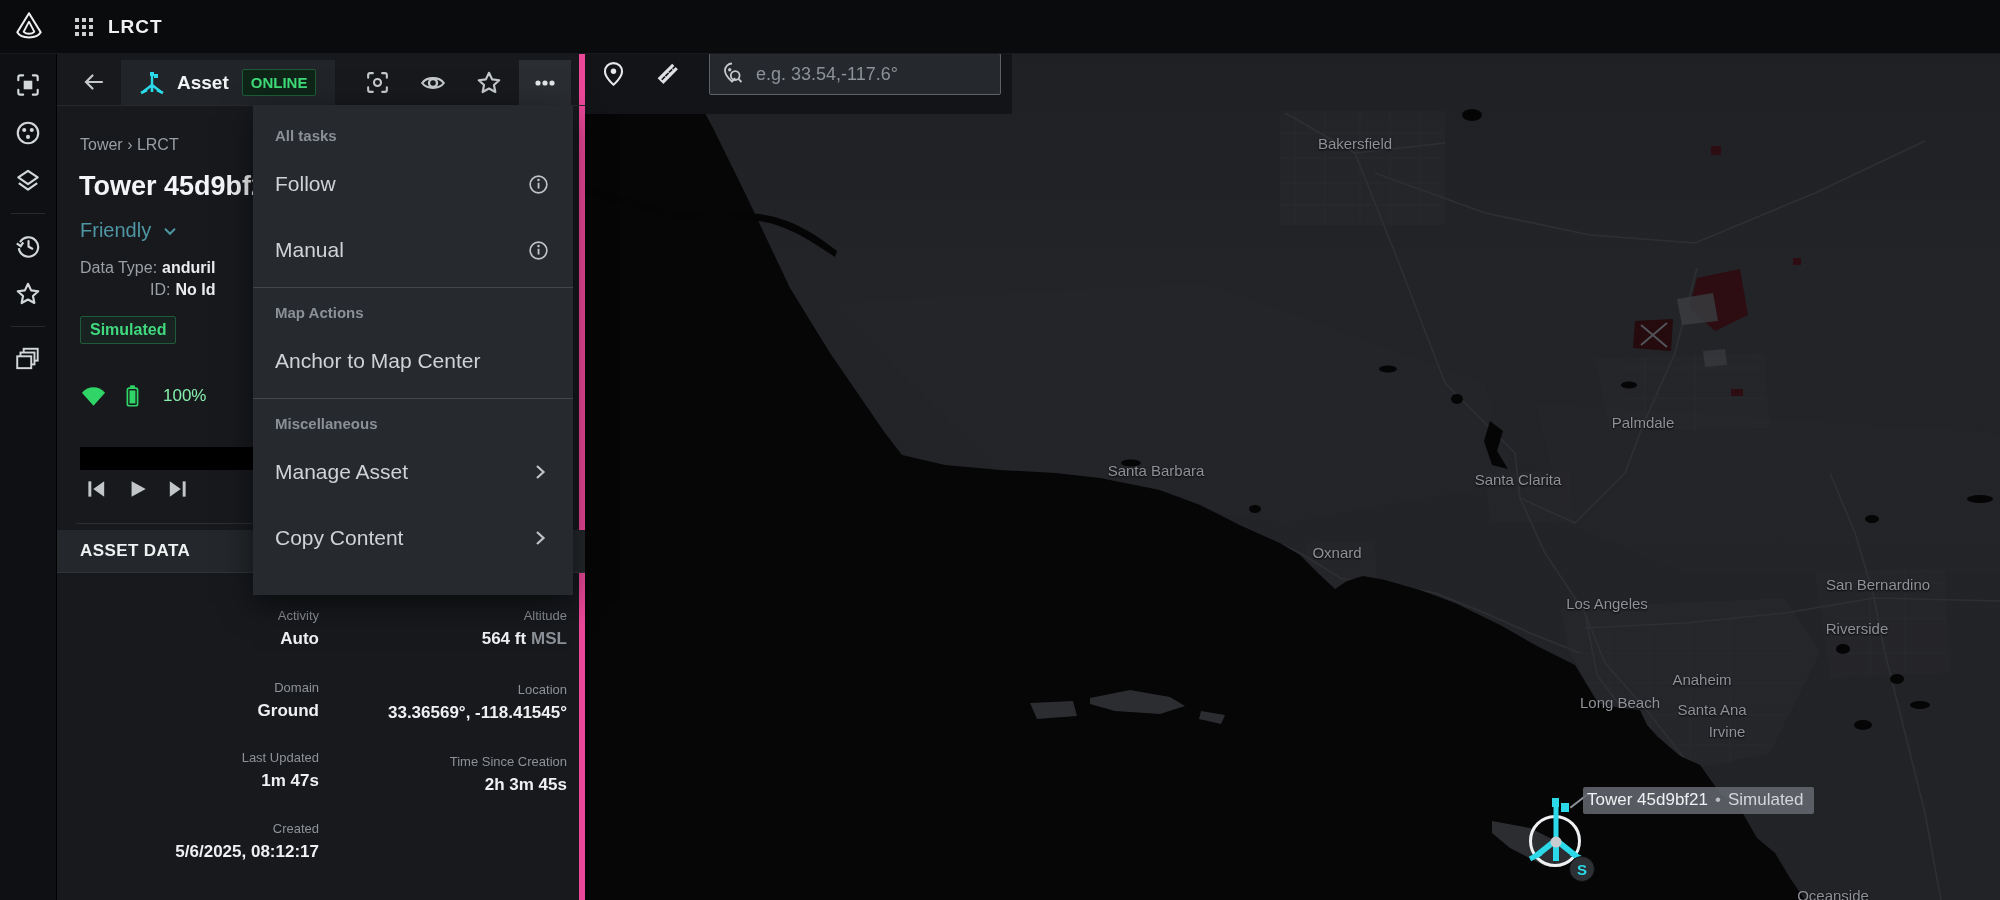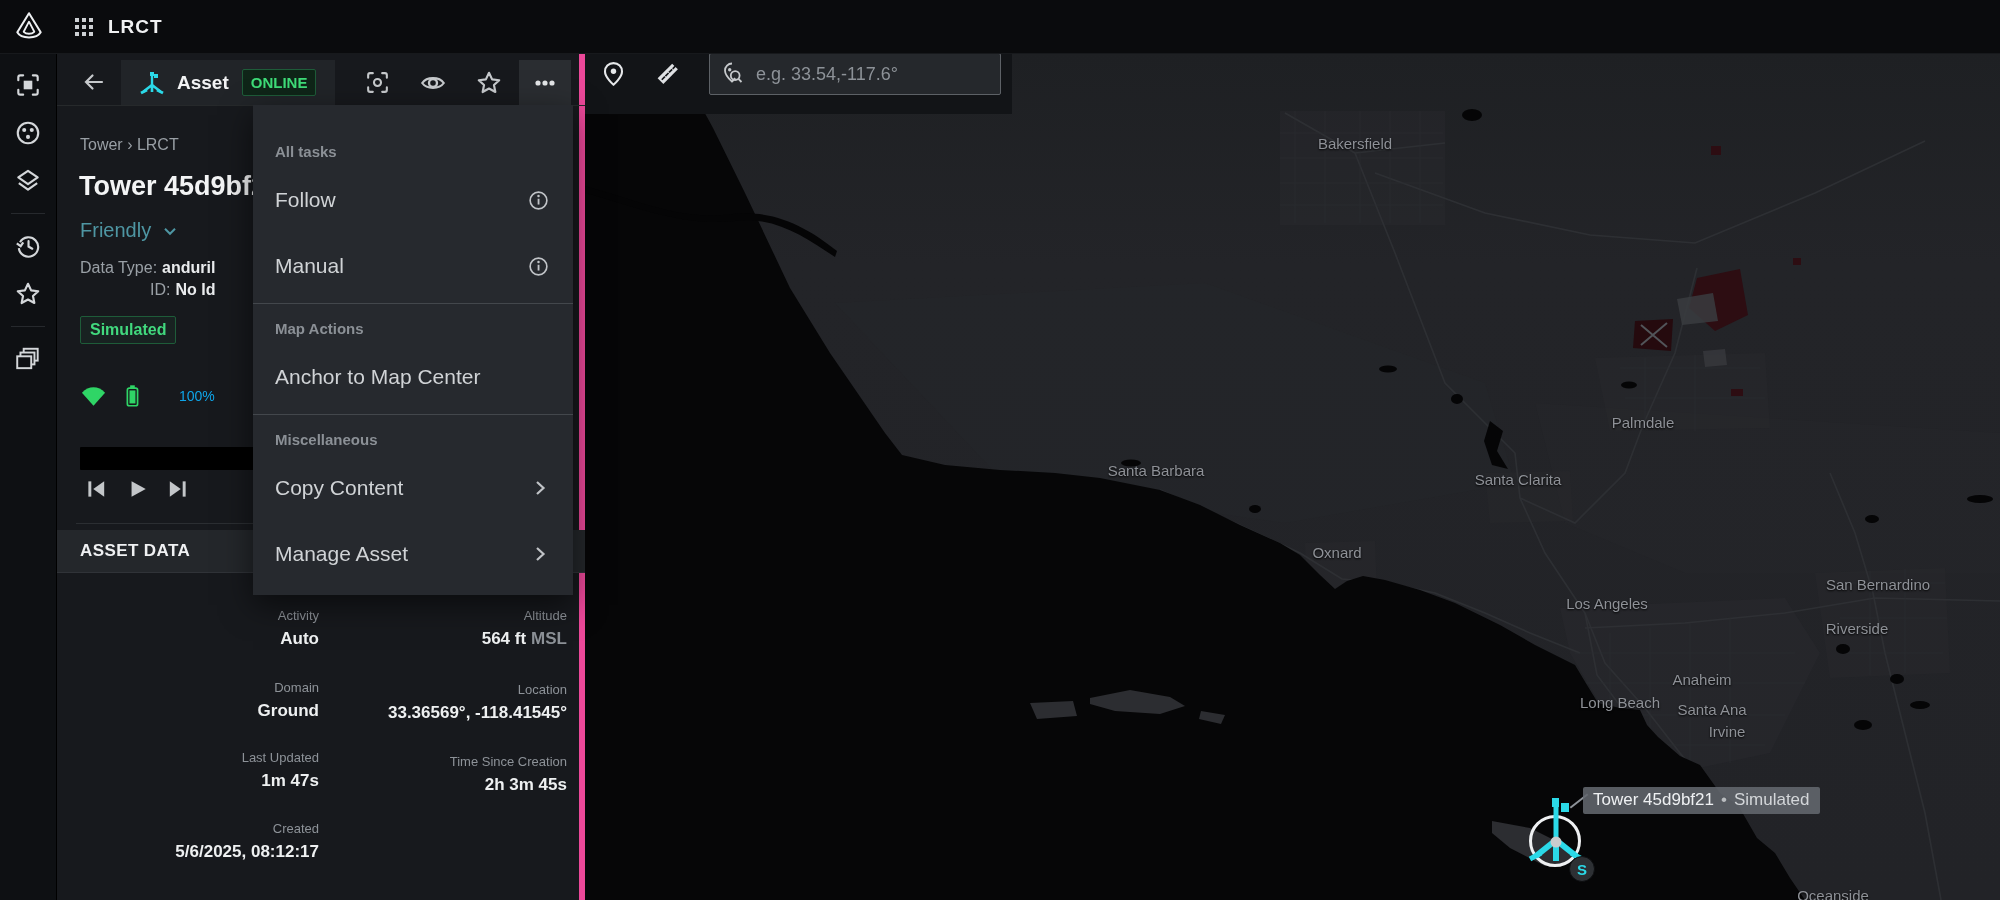--- a/index.html
+++ b/index.html
@@ -36,35 +36,35 @@
 
   .crumb{position:absolute;left:23px;top:83px;font-size:16px;color:#999fa5;}
   .ptitle{position:absolute;left:22px;top:118px;font-size:27px;font-weight:bold;color:#f3f4f5;white-space:nowrap;}
   .affil{position:absolute;left:23px;top:166px;font-size:20px;color:#4e96a3;display:flex;align-items:center;gap:9px;}
   .meta{position:absolute;left:23px;top:204px;font-size:16px;line-height:22px;}
   .meta .lbl{color:#9aa0a6;}
   .meta .val{color:#e9ebed;font-weight:bold;margin-left:5px;}
   .simbadge{position:absolute;left:23px;top:263px;font-size:16px;font-weight:bold;color:#41d97e;
             border:1px solid #1e5c39;border-radius:2px;padding:4px 9px;background:rgba(62,220,120,0.05);}
   .statrow{position:absolute;left:23px;top:330px;display:flex;align-items:center;gap:12px;}
-  .statrow .pct{font-size:14px;color:#0ea5e9;margin-left:22px;}
+  .statrow .pct{font-size:17px;color:#86efac;margin-left:6px;}
   .timebar{position:absolute;left:23px;top:394px;width:486px;height:23px;background:#000;border-radius:1px;}
   .transport{position:absolute;left:27px;top:424px;display:flex;align-items:center;gap:17px;}
   .pdiv{position:absolute;left:19px;top:470px;width:490px;border-top:1px solid #2b2e32;}
   .secbar{position:absolute;left:0;top:477px;width:528px;height:43px;background:#24272b;
           border-bottom:1px solid #303338;display:flex;align-items:center;box-sizing:border-box;}
   .secbar span{margin-left:23px;font-size:17px;font-weight:bold;letter-spacing:.4px;color:#f0f1f3;}
   .field{position:absolute;width:240px;}
   .flabel{font-size:13px;color:#8d9298;}
   .fval{font-size:17px;font-weight:bold;color:#eef0f1;margin-top:6px;white-space:nowrap;}
   .fval .suffix{color:#8d9298;margin-left:5px;margin-top:25px;}
 
   
   .menu{position:absolute;left:253px;top:105px;width:320px;height:490px;background:#26292e;z-index:50;
-        box-shadow:0 10px 30px rgba(0,0,0,.55);box-sizing:border-box;padding-top:22px;}
+        box-shadow:0 10px 30px rgba(0,0,0,.55);box-sizing:border-box;padding-top:6px;}
   .m-h{margin:16px 22px 7px 22px;font-size:15px;font-weight:bold;color:#8b9096;}
   .m-item{height:66px;display:flex;align-items:center;justify-content:space-between;
           padding:0 22px;font-size:21px;color:#d0d3d6;cursor:default;}
   .m-div{border-top:1px solid #43474c;margin:4px 0;}
 
   
   .map{position:absolute;left:585px;top:53px;width:1415px;height:847px;z-index:1;background:#232428;}
   .mlabel{position:absolute;transform:translate(-50%,-50%);font-size:15px;color:#8e9197;
           text-shadow:0 1px 2px #000;white-space:nowrap;z-index:5;}
   .map-toolbar{position:absolute;left:585px;top:53px;width:427px;height:61px;background:#121417;
@@ -79,21 +79,21 @@
   .searchbox input::placeholder{color:#8d9298;opacity:1;}
 
   
   .marker-circle{position:absolute;left:1529px;top:815px;width:52px;height:52px;border:3px solid #eef0f2;
                  border-radius:50%;z-index:6;box-sizing:border-box;}
   .marker-glyph{position:absolute;left:1526px;top:797px;z-index:6;}
   .sbadge{position:absolute;left:1569px;top:856px;width:26px;height:26px;border-radius:50%;background:#2d3034;
           border:1px solid #0d0e10;color:#2bd9e8;font-size:15px;font-weight:bold;display:flex;
           align-items:center;justify-content:center;z-index:7;box-sizing:border-box;}
   .tooltip{position:absolute;left:1583px;top:787px;background:rgba(99,104,110,.88);border-radius:2px;
-           padding:3px 10px 4px 10px;font-size:17px;white-space:nowrap;z-index:8;}
+           padding:3px 10px 4px 4px;font-size:17px;white-space:nowrap;z-index:8;}
   .tooltip .tname{color:#eef0f2;}
   .tooltip .tsep{color:#b9bcbf;margin:0 7px;}
   .tooltip .tstat{color:#d3d6d9;}
   .tt-line{position:absolute;left:1568px;top:800px;width:22px;height:2px;background:#8d9298;
            transform:rotate(-38deg);z-index:5;}
 </style>
 </head>
 <body>
 
 <div id="app">
@@ -468,26 +468,26 @@
       </svg>
     </div>
     <div class="m-div"></div>
     <div class="m-h">Map Actions</div>
     <div class="m-item">
       <span>Anchor to Map Center</span>
     </div>
     <div class="m-div"></div>
     <div class="m-h">Miscellaneous</div>
     <div class="m-item">
+      <span>Manage Asset</span>
+      <svg width="22" height="22" viewBox="0 0 22 22">
+        <path d="M8 5 L14.5 11 L8 17" fill="none" stroke="#c0c3c7" stroke-width="2.2"></path>
+      </svg>
+    </div>
+    <div class="m-item">
       <span>Copy Content</span>
       <svg width="22" height="22" viewBox="0 0 22 22">
         <path d="M8 5 L14.5 11 L8 17" fill="none" stroke="#c0c3c7" stroke-width="2.2"></path>
       </svg>
     </div>
-    <div class="m-item">
-      <span>Manage Asset</span>
-      <svg width="22" height="22" viewBox="0 0 22 22">
-        <path d="M8 5 L14.5 11 L8 17" fill="none" stroke="#c0c3c7" stroke-width="2.2"></path>
-      </svg>
-    </div>
   </div>
 
 </div>
 
 </body></html>

